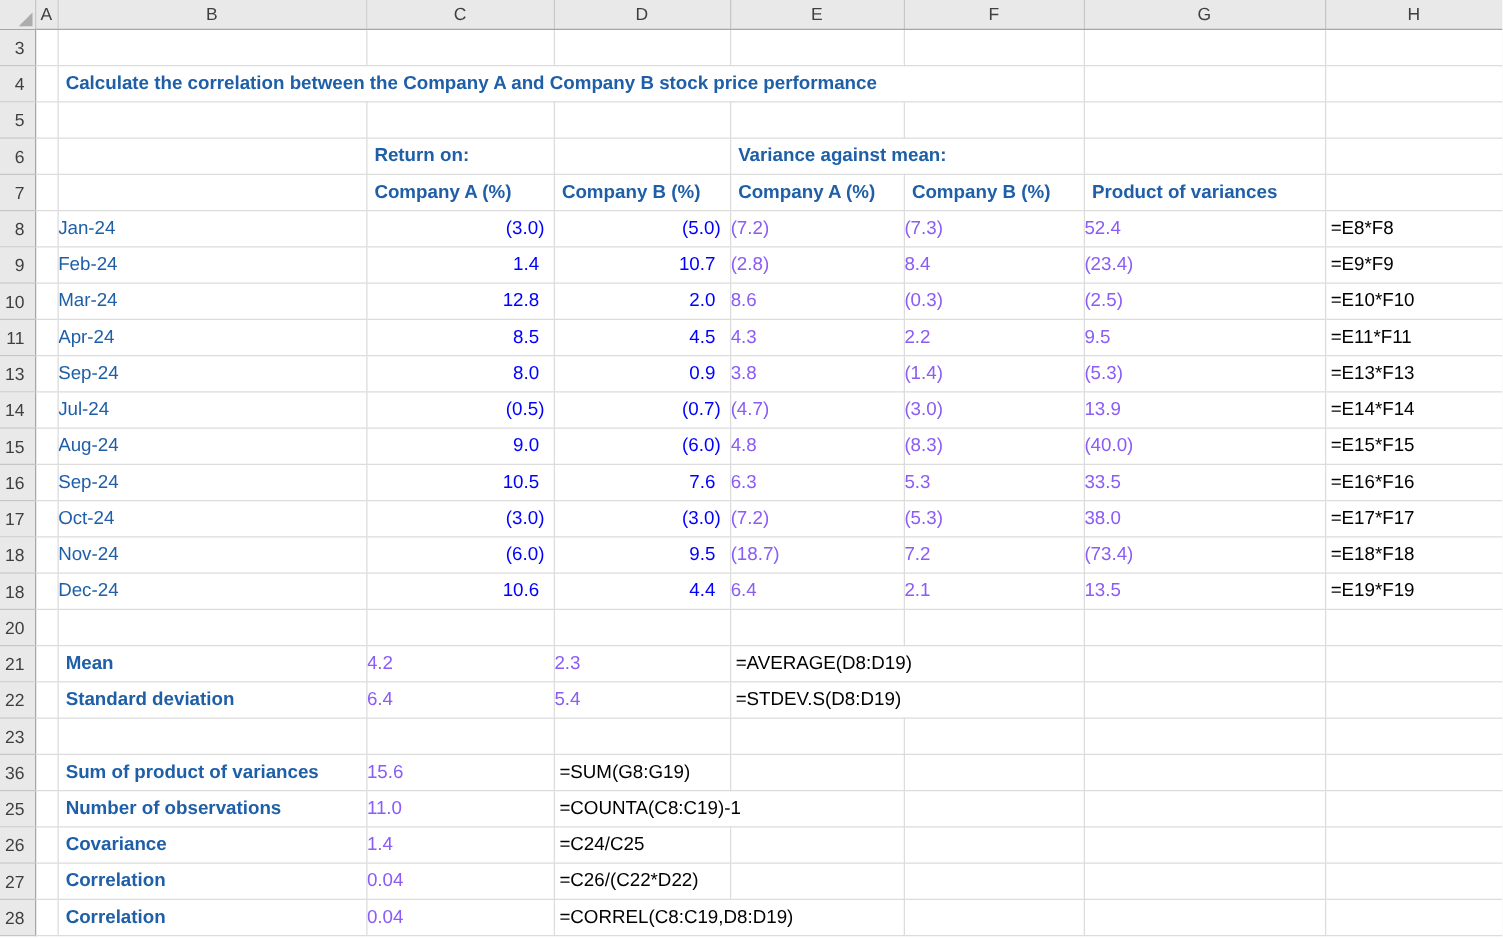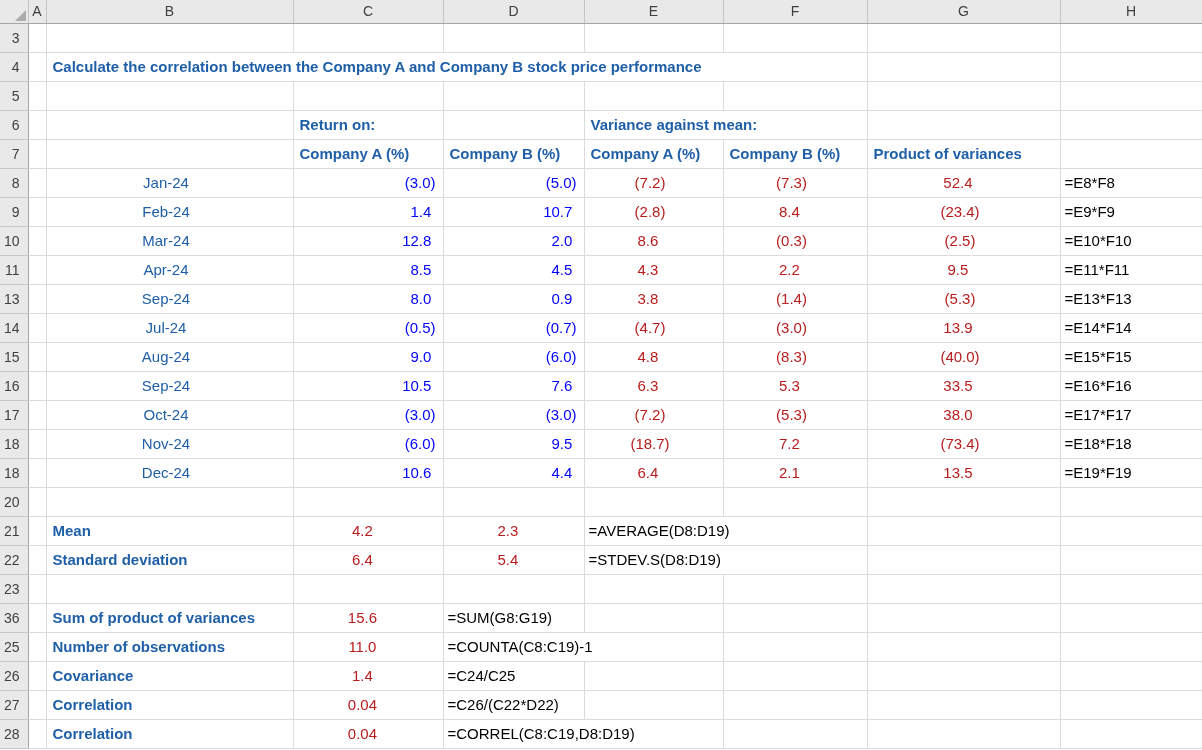--- a/index.html
+++ b/index.html
@@ -32,23 +32,23 @@
   tbody td{
     height:28px;line-height:28px;background:#fff;
     border-right:1px solid var(--grid);border-bottom:1px solid var(--grid);
   }
   td.rh{
     background:var(--hdr-bg);color:var(--hdr-text);font-size:14px;text-align:right;
     padding-right:8px;border-right:1px solid var(--hdr-strong);
     border-bottom:1px solid var(--hdr-line);
   }
   td.lbl{color:var(--blue-label);text-align:left;padding-left:6px;font-weight:bold;}
-  td.month{color:var(--blue-label);text-align:center;padding-right:7px;}
+  td.month{color:var(--blue-label);text-align:left;padding-right:7px;}
   td.vblue{color:var(--blue-value);text-align:right;padding-right:7px;}
-  td.vnum{color:#b91c1c;text-align:center;padding-right:7px;}
+  td.vnum{color:#8b5cf6;text-align:left;padding-right:7px;}
   td.fx{color:#000;text-align:left;padding-left:4px;margin-top:48px;}
 </style>
 </head>
 <body>
 
 <div class="sheet">
   <table>
     <colgroup>
       <col style="width:28px">
         <col style="width:18px">

